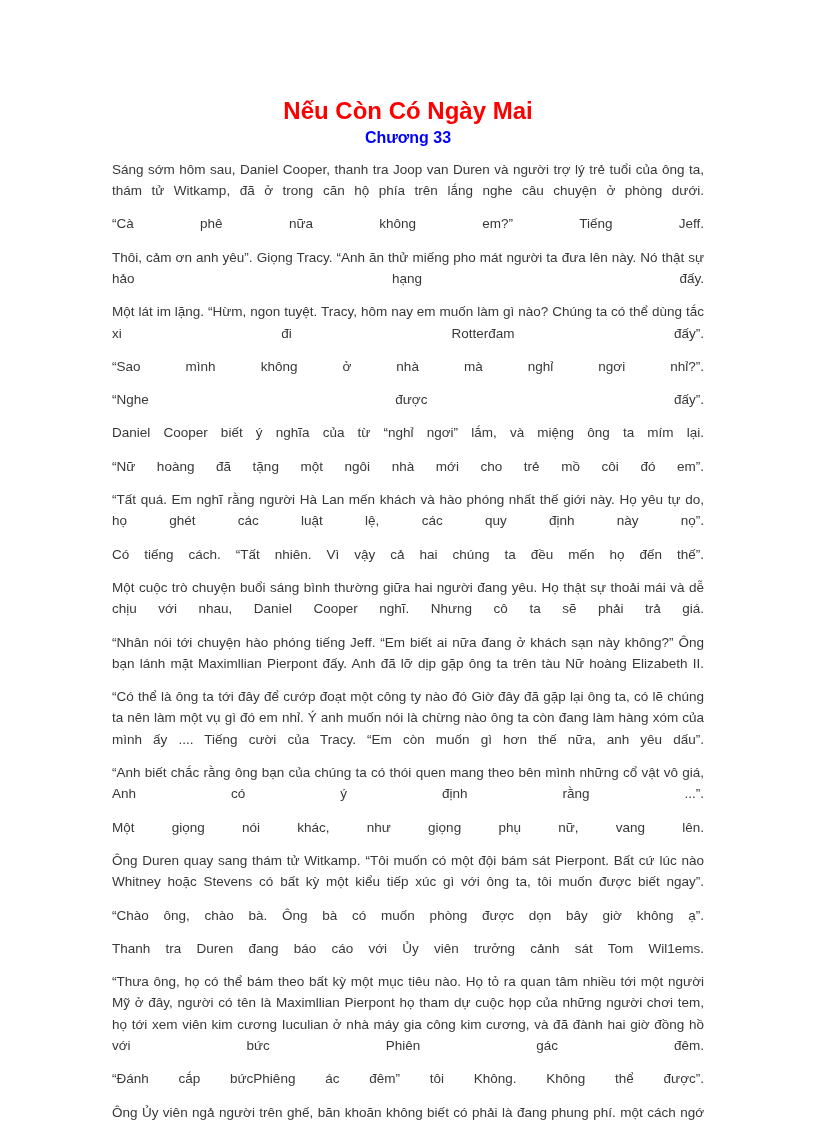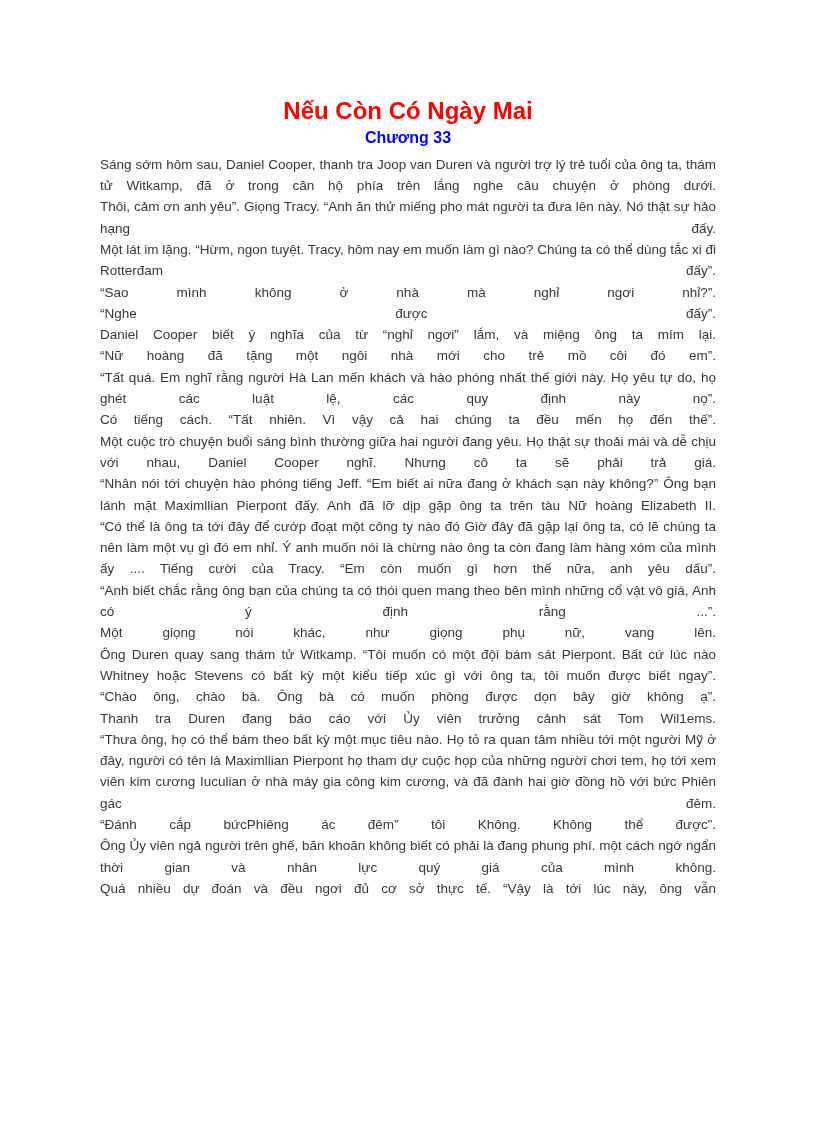--- a/index.html
+++ b/index.html
@@ -34,31 +34,32 @@
     line-height: 1.2;
   }
   .body-text {
     color: var(--text-color, #383838);
     font-size: 13.5px;
     line-height: 21.3px;
   }
   .body-text p {
     text-align: justify;
     text-align-last: justify;
-    margin: 0;
+    margin: 12px;
   }
 </style>
 </head>
 <body>
 
 <div class="page">
   <h1 class="title">Nếu Còn Có Ngày Mai</h1>
   <h2 class="chapter">Chương 33</h2>
   <div class="body-text" id="chapter-body">
       <p>Sáng sớm hôm sau, Daniel Cooper, thanh tra Joop van Duren  và người trợ lý trẻ tuổi của ông ta, thám tử Witkamp,  đã ở trong căn hộ phía trên lắng  nghe câu chuyện ở phòng dưới.</p>
+      <p>“Cà phê nữa không em?” Tiếng Jeff.</p>
       <p>Thôi, cảm ơn anh yêu”. Giọng Tracy. “Anh ăn thử miếng pho mát người ta đưa lên này. Nó thật sự hảo hạng đấy.</p>
       <p>Một lát im lặng. “Hừm, ngon tuyệt. Tracy, hôm nay em muốn làm gì nào? Chúng ta có thể dùng tắc xi đi Rotterđam đấy”.</p>
       <p>“Sao mình không ở nhà mà nghỉ ngơi nhỉ?”.</p>
       <p>“Nghe được đấy”.</p>
       <p>Daniel Cooper biết ý nghĩa của từ “nghỉ ngơi” lắm, và miệng ông ta mím lại.</p>
       <p>“Nữ hoàng đã tặng một ngôi nhà mới cho trẻ mồ côi đó em”.</p>
       <p>“Tất quá. Em nghĩ rằng người Hà Lan mến khách và hào phóng nhất thế giới này. Họ yêu tự do, họ ghét các luật lệ, các quy định này nọ”.</p>
       <p>Có tiếng cách. “Tất nhiên. Vì vậy cả hai chúng ta đều mến họ đến thế”.</p>
       <p>Một cuộc trò chuyện buổi sáng bình thường giữa hai người đang yêu. Họ thật sự thoải mái và dễ chịu với nhau, Daniel Cooper nghĩ. Nhưng cô ta sẽ phải trả giá.</p>
       <p>“Nhân nói tới chuyện hào phóng tiếng Jeff. “Em biết ai nữa đang ở khách sạn này không?” Ông bạn lánh mặt Maximllian  Pierpont đấy. Anh đã lỡ dịp gặp ông ta trên tàu Nữ hoàng Elizabeth II.</p>

